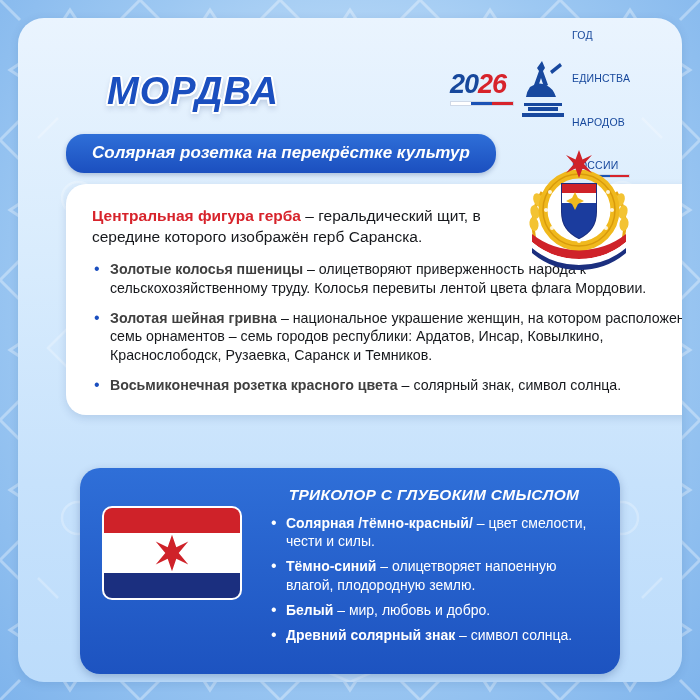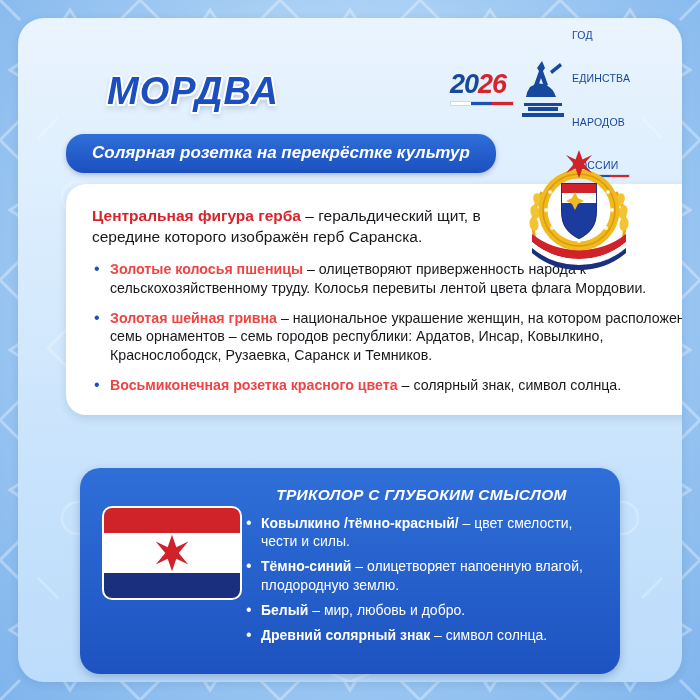--- a/index.html
+++ b/index.html
@@ -184,35 +184,35 @@
   .bullets li:last-child { margin-bottom: 0; }
   .bullets li::before {
     content: "•";
     position: absolute;
     left: 2px;
     top: -1px;
     color: #1b4fbf;
     font-size: 16px;
     line-height: 1.3;
   }
-  .bullets li b { color: #ef4444; }
+  .bullets li b { color: #404040; }
 
   
   .bottom {
     position: absolute;
     left: 62px;
     top: 450px;
     width: 540px;
     border-radius: 20px;
     background: linear-gradient(180deg,#2f6fd8,#1d53c0);
     box-shadow: 0 3px 9px rgba(10,40,100,.25);
     padding: 18px 22px 18px 22px;
     box-sizing: border-box;
     display: flex;
-    gap: 3px;
+    gap: 28px;
   }
   .flag-wrap {
     flex: 0 0 auto;
     width: 140px;
     padding-top: 20px;
   }
   .flag {
     width: 140px;
     height: 94px;
     border-radius: 10px;
@@ -397,21 +397,21 @@
             <g transform="translate(70,47)" fill="#cf2229">
               <path d="M0 -19 L4.5 -6 L17 -12 L7 0 L17 12 L4.5 6 L0 19 L-4.5 6 L-17 12 L-7 0 L-17 -12 L-4.5 -6 Z"></path>
             </g>
           </svg>
         </div>
       </div>
       <div class="bottom-right">
         <div class="bottom-title">ТРИКОЛОР С ГЛУБОКИМ СМЫСЛОМ</div>
         <ul class="bottom-list">
           <li>
-            <b>Ковылкино /тёмно-красный/</b><span> – цвет смелости, чести и силы.</span>
+            <b>Солярная /тёмно-красный/</b><span> – цвет смелости, чести и силы.</span>
           </li>
           <li>
             <b>Тёмно-синий</b><span> – олицетворяет напоенную влагой, плодородную землю.</span>
           </li>
           <li>
             <b>Белый</b><span> – мир, любовь и добро.</span>
           </li>
           <li>
             <b>Древний солярный знак</b><span> – символ солнца.</span>
           </li>

